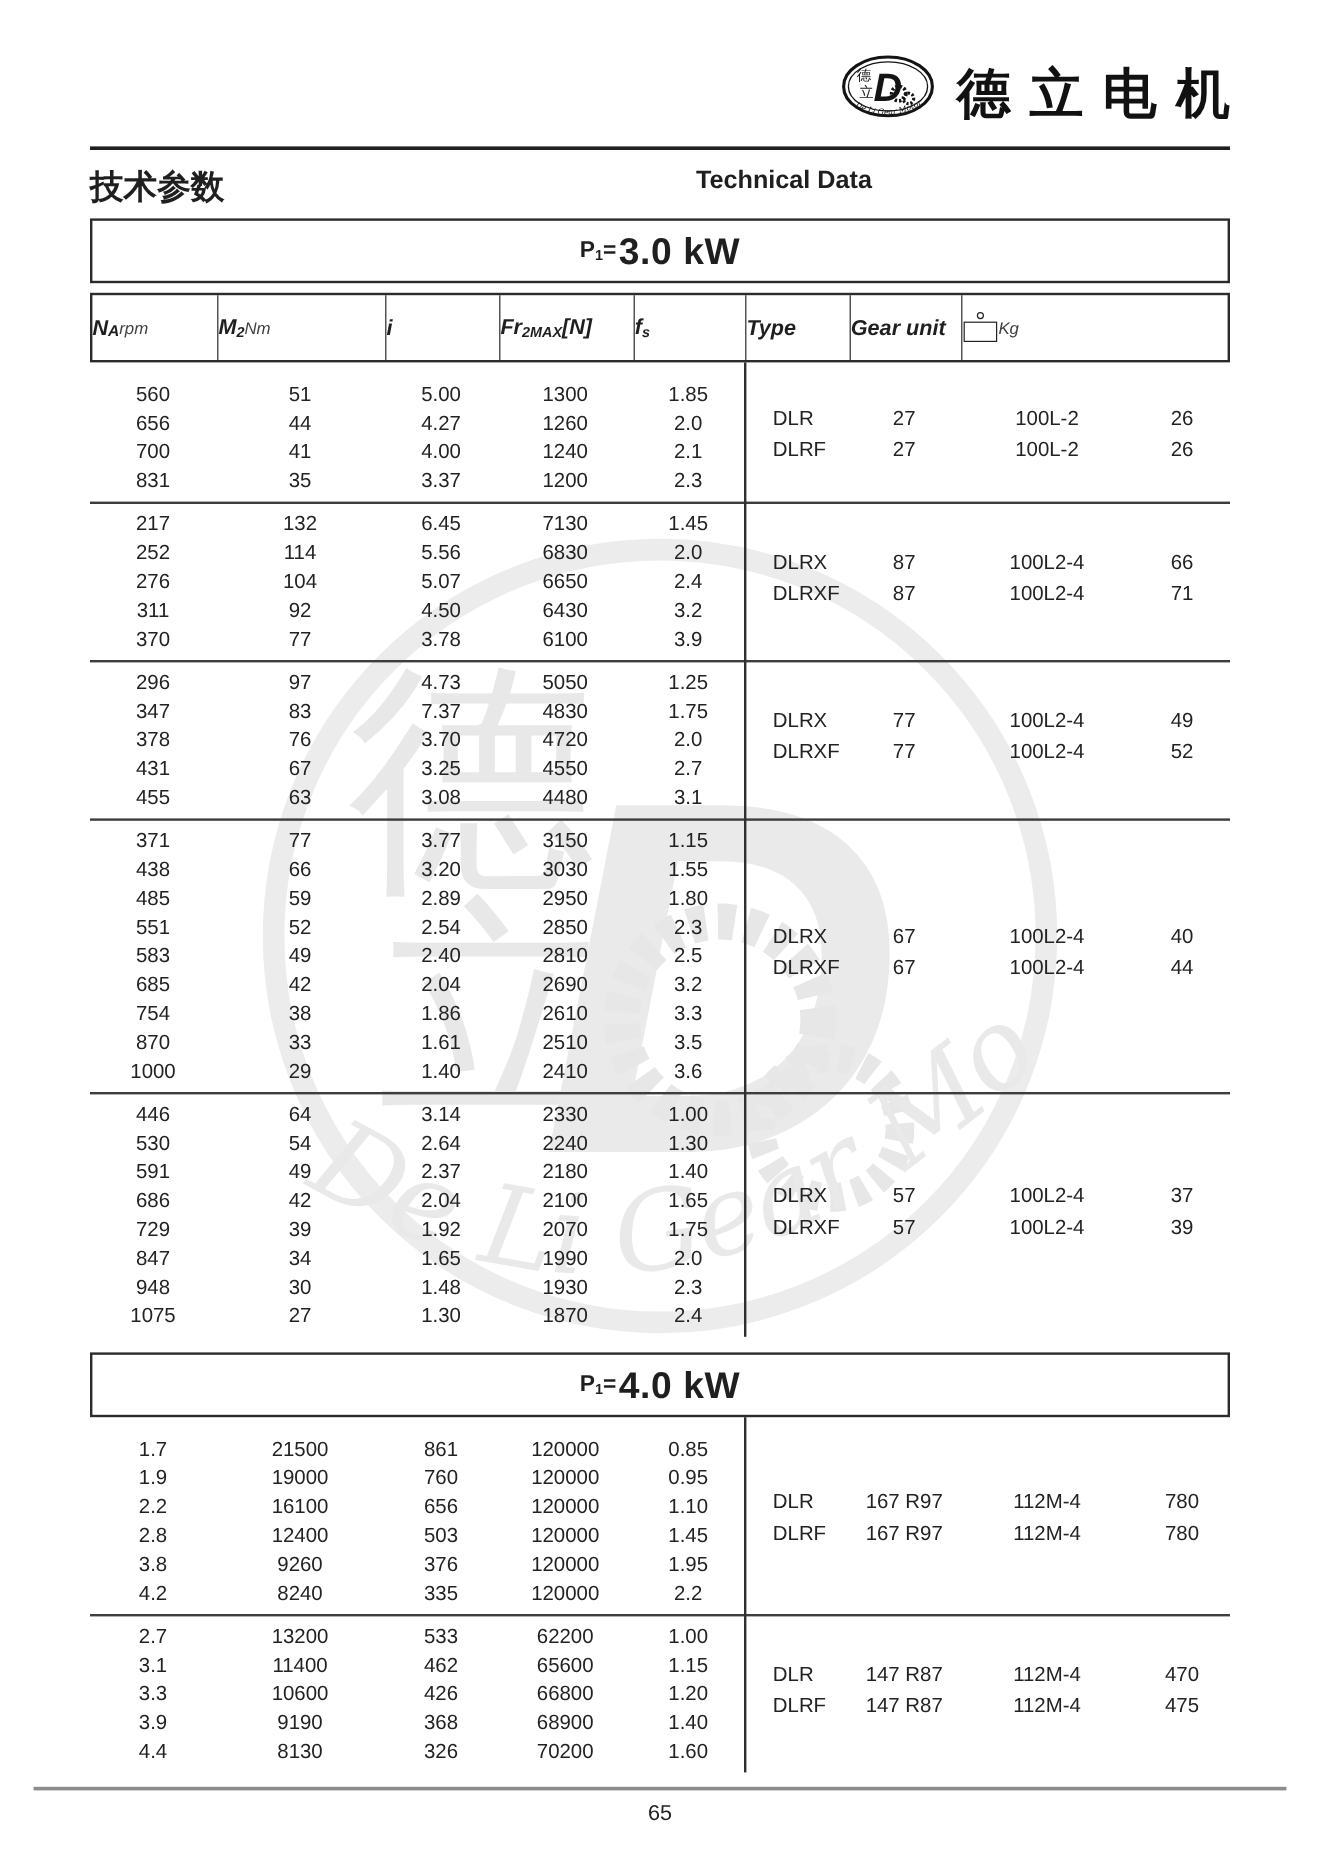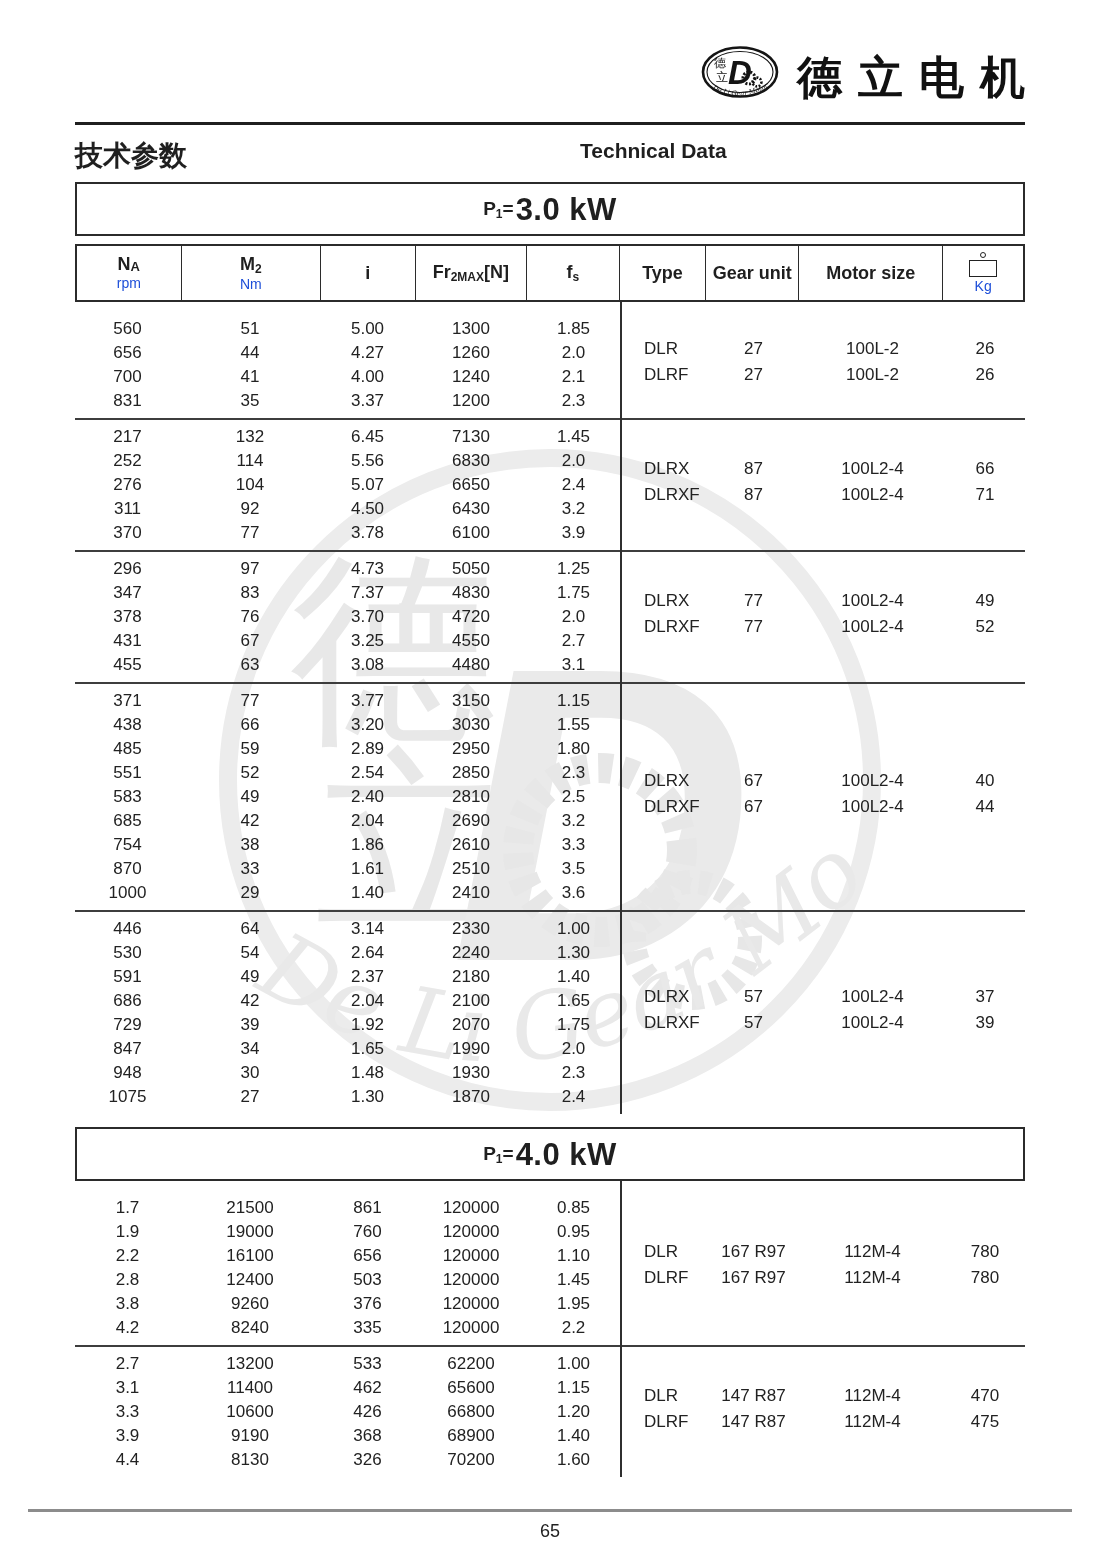--- a/index.html
+++ b/index.html
@@ -28,26 +28,27 @@
     border:2.5px solid #2b2b2b; height:50px; margin:13px 0 0 0;
     display:flex; align-items:center; justify-content:center;
   }
   .p-label{font-size:19px; font-weight:bold; line-height:1;}
   .p-sub{font-size:12px; font-weight:bold; vertical-align:-3px;}
   .p-value{font-size:31px; font-weight:bold; letter-spacing:.5px; margin-left:2px; line-height:1;}
 
   
   .col-header{border:2px solid #2b2b2b; display:flex; height:54px; margin-top:8px; background:#fff; position:relative;}
   .hcell{
-    display:flex; flex-direction:column; align-items:center; justify-content:center;
+    display:flex; flex-direction:row; align-items:center; 
     border-right:1.6px solid #2b2b2b; font-weight:bold; font-size:18px; line-height:1.15;
     box-sizing:border-box;
+    font-style:italic;
   }
   .hcell:last-child{border-right:none;}
-  .hsub{font-size:14px; font-weight:normal; color:#1d4ed8;}
+  .hsub{font-size:14px; font-weight:normal; color:#404040;}
   .hsubscript{font-size:13px; font-weight:bold; vertical-align:-1px;}
   .hsubscript.low{vertical-align:-3px; font-size:12px;}
 
   
   .c1{width:105px;} .c2{width:140px;} .c3{width:95px;} .c4{width:112px;} .c5{width:93px;}
   .c6{width:87px;} .c7{width:93px;} .c8{width:145px;} .c9{width:80px;}
 
   
   .weight-icon{width:30px; height:25px; position:relative; margin-bottom:1px;}
   .weight-icon::before{
@@ -70,21 +71,21 @@
   .drow{display:flex; height:24px; align-items:center;}
   .dcell{text-align:center; font-size:17px; color:#222;}
   .group-right{flex:1; display:flex; align-items:center;}
   .type-inner{width:100%;}
   .trow{display:flex; height:26px; align-items:flex-start;}
   .tcell{font-size:17px; color:#222; box-sizing:border-box;}
   .tcell.c6{text-align:left; padding-left:24px;}
   .tcell.c7,.tcell.c8,.tcell.c9{text-align:center;}
 
   
-  .page-footer{margin-top:32px;}
+  .page-footer{margin-top:12px;}
   .footer-rule{height:3px; background:#8c8c8c; margin:0 -47px;}
   .page-number{text-align:center; font-size:18px; color:#222; margin-top:9px;}
 </style>
 </head>
 <body>
 
 <div class="page">
 
   <svg class="watermark" viewBox="0 0 840 720" xmlns="http://www.w3.org/2000/svg" aria-hidden="true">
     <circle cx="420" cy="360" r="322" fill="none" stroke="#ececec" stroke-width="18"></circle>
@@ -148,23 +149,20 @@
             </div>
             <div class="hcell c5">
               <div class="hmain"><span class="hbase">f</span><span class="hsubscript low">s</span></div>
             </div>
             <div class="hcell c6">
               <div class="hmain">Type</div>
             </div>
             <div class="hcell c7">
               <div class="hmain">Gear unit</div>
             </div>
-            <div class="hcell c8">
-              <div class="hmain">Motor size</div>
-            </div>
             <div class="hcell c9">
               <div class="weight-icon"></div>
               <div class="hsub">Kg</div>
             </div>
           </div>
           <div class="section-data">
             <div class="group">
               <div class="group-left">
                 <div class="drow">
                   <div class="dcell c1">560</div>

